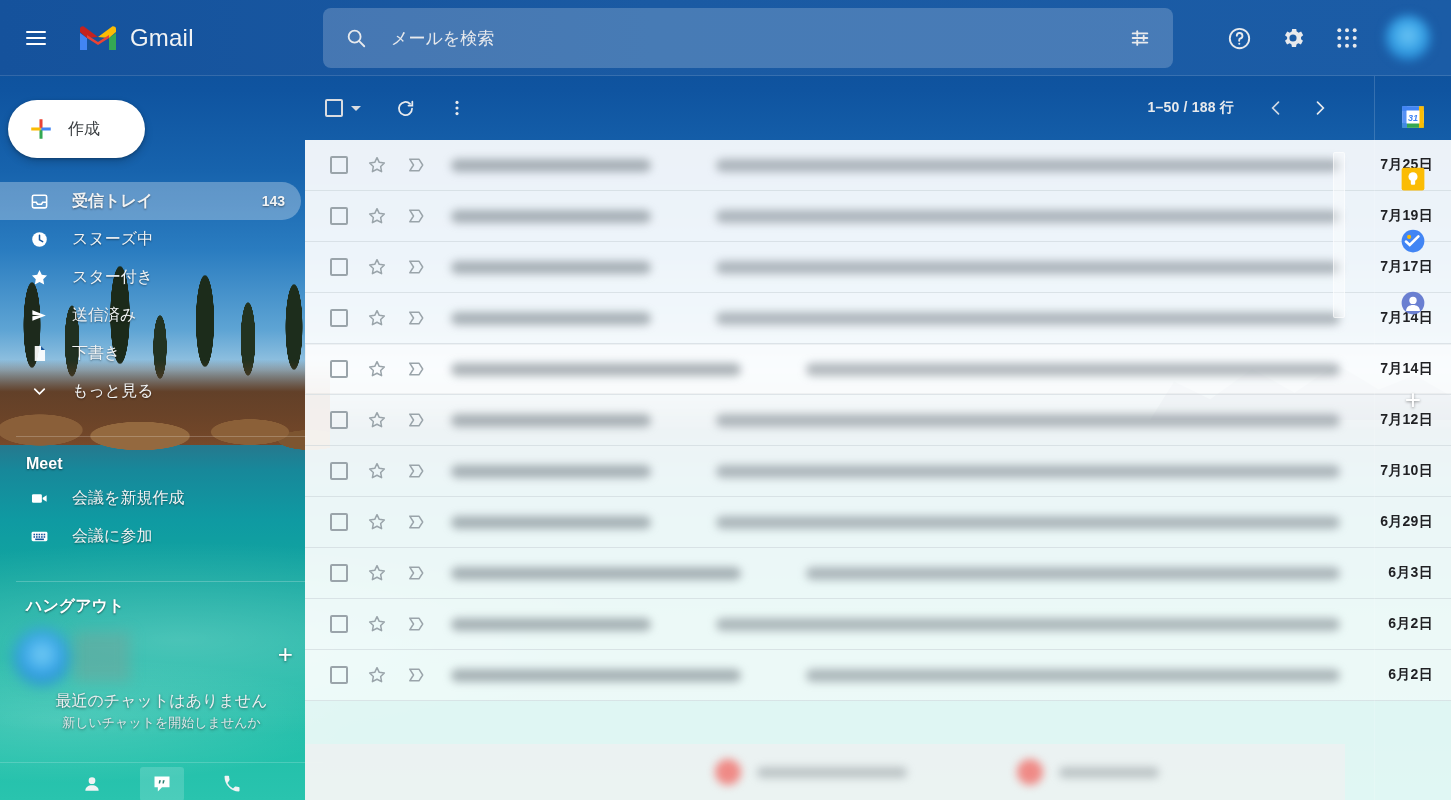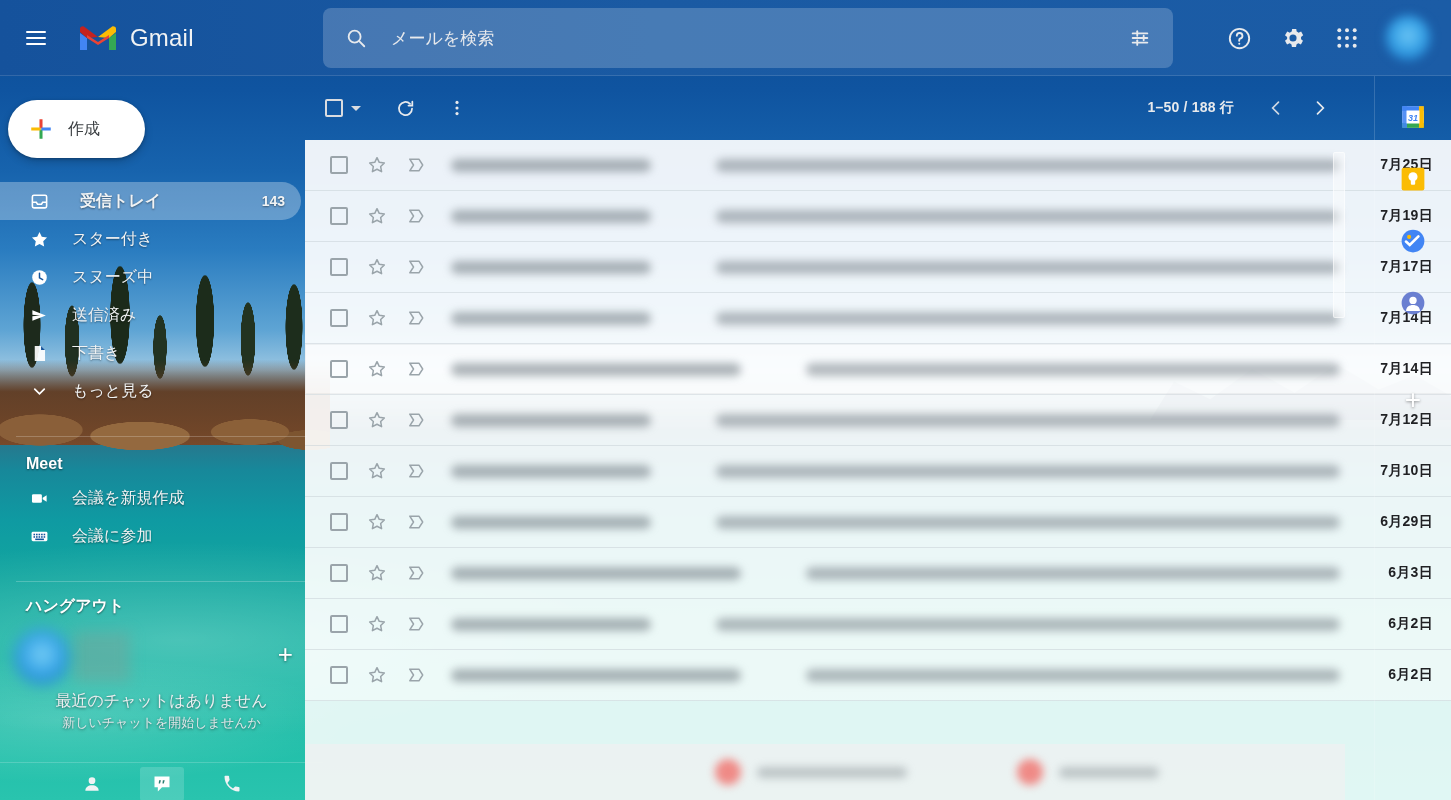--- a/index.html
+++ b/index.html
@@ -115,21 +115,20 @@
   .nav-item {
     height:38px; display:flex; align-items:center;
     padding-left:28px; margin-right:22px;
     border-top-right-radius:19px; border-bottom-right-radius:19px;
     color:#f1f3f4; font-size:16px; cursor:pointer;
     text-shadow: 0 1px 2px rgba(0,0,0,0.45);
   }
   .nav-item.active {
     background: rgba(255,255,255,0.30);
     font-weight:bold;
-    gap:8px;
   }
   .nav-ico { width:22px; margin-right:22px; display:flex; align-items:center; justify-content:center; }
   .nav-count { margin-left:auto; margin-right:16px; font-size:14px; font-weight:bold; }
 
   .side-sect-title {
     margin:34px 0 6px 26px; color:#fff; font-size:16px; font-weight:bold;
     text-shadow: 0 1px 2px rgba(0,0,0,0.5);
   }
   .sect-div { height:1px; background: rgba(255,255,255,0.22); margin:6px 16px 0 16px; }
 
@@ -350,34 +349,34 @@
             <path d="M3 13h5l1.5 2.5h5L16 13h5"></path>
         </svg>
       </span>
       <span>受信トレイ</span>
       <span class="nav-count">143</span>
     </div>
 
     <div class="nav-item">
       <span class="nav-ico">
         <svg width="19" height="19" viewBox="0 0 24 24" fill="#fff">
-            <path d="M12 2.5l2.9 6.1 6.6.9-4.8 4.6 1.2 6.6L12 17.6 6.1 20.7l1.2-6.6L2.5 9.5l6.6-.9z"></path>
+            <circle cx="12" cy="12" r="9.2"></circle>
+            <path d="M12 6.5v6l4 2.2" stroke="#14549c" stroke-width="1.9" fill="none" stroke-linecap="round"></path>
           </svg>
       </span>
-      <span>スター付き</span>
+      <span>スヌーズ中</span>
     </div>
 
     <div class="nav-item">
       <span class="nav-ico">
         <svg width="19" height="19" viewBox="0 0 24 24" fill="#fff">
-            <circle cx="12" cy="12" r="9.2"></circle>
-            <path d="M12 6.5v6l4 2.2" stroke="#14549c" stroke-width="1.9" fill="none" stroke-linecap="round"></path>
+            <path d="M12 2.5l2.9 6.1 6.6.9-4.8 4.6 1.2 6.6L12 17.6 6.1 20.7l1.2-6.6L2.5 9.5l6.6-.9z"></path>
           </svg>
       </span>
-      <span>スヌーズ中</span>
+      <span>スター付き</span>
     </div>
 
     <div class="nav-item">
       <span class="nav-ico">
         <svg width="19" height="19" viewBox="0 0 24 24" fill="#fff">
             <path d="M3 5.5l17 6.5L3 18.5V13l10-1-10-1z"></path>
           </svg>
       </span>
       <span>送信済み</span>
     </div>

